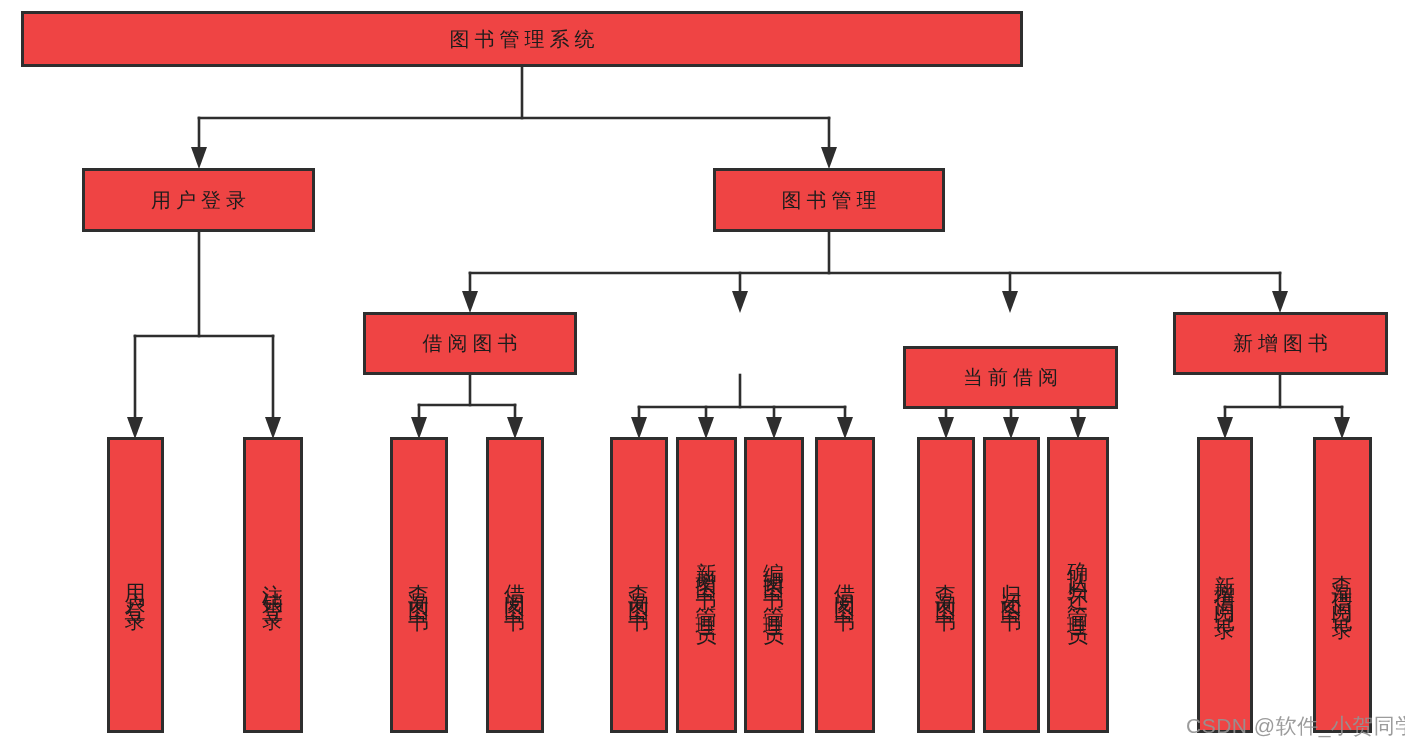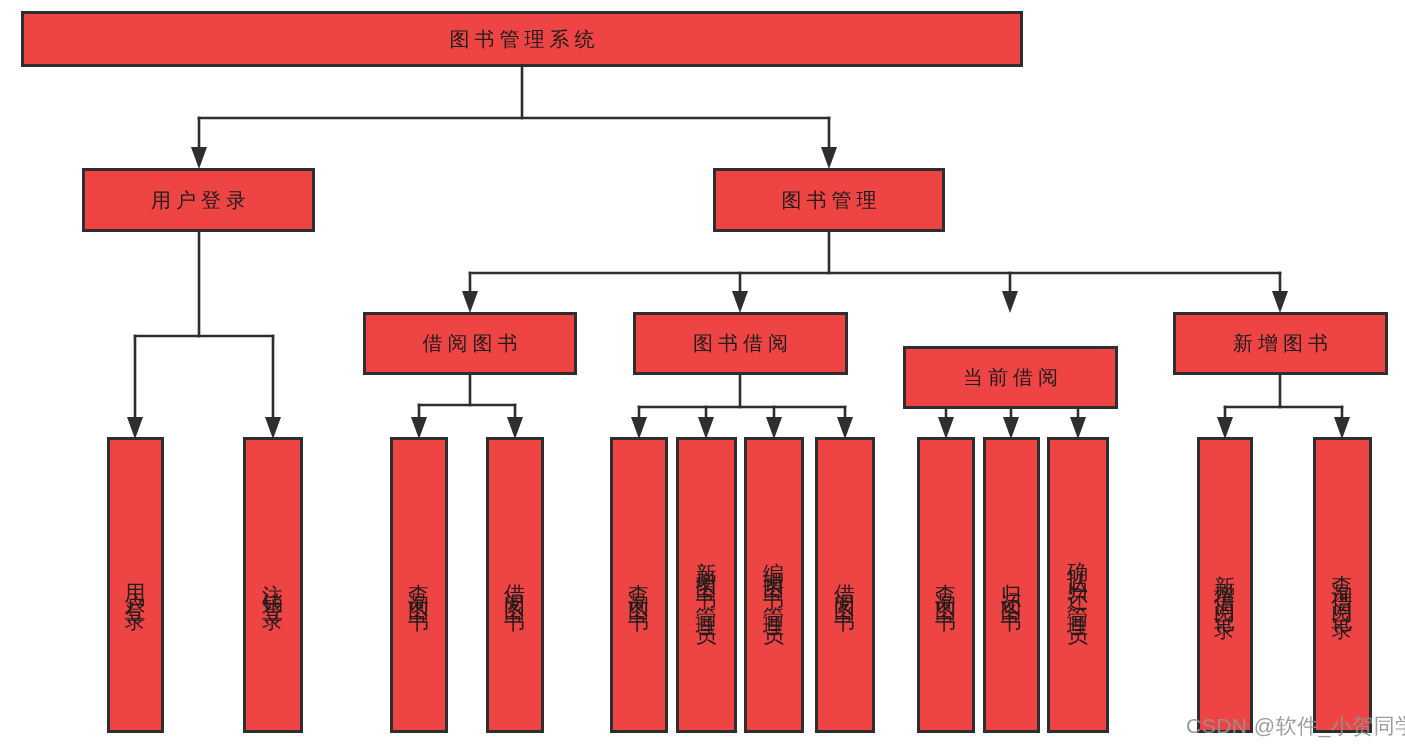--- a/index.html
+++ b/index.html
@@ -87,21 +87,20 @@
       <polygon points="1334,417 1350,417 1342,439"></polygon>
     </g>
   </svg>
 
   <div class="box lv1 hlabel">图书管理系统</div>
 
   <div class="box lv2 hlabel" style="left:82px;width:233px;">用户登录</div>
   <div class="box lv2 hlabel" style="left:713px;width:232px;">图书管理</div>
 
   <div class="box lv3 hlabel" style="left:363px;width:214px;">借阅图书</div>
-  <div class="box lv3 hlabel" style="left:633px;width:215px;">图书借阅</div>
   <div class="box lv3 hlabel" style="left:903px;width:215px;margin-top:34px;">当前借阅</div>
   <div class="box lv3 hlabel" style="left:1173px;width:215px;">新增图书</div>
 
   <div class="box leaf" style="left:107px;width:57px;">用户登录</div>
   <div class="box leaf" style="left:243px;width:60px;">注销登录</div>
   <div class="box leaf" style="left:390px;width:58px;">查询图书</div>
   <div class="box leaf" style="left:486px;width:58px;">借阅图书</div>
   <div class="box leaf" style="left:610px;width:58px;">查询图书</div>
   <div class="box leaf" style="left:676px;width:61px;">新增图书（管理员）</div>
   <div class="box leaf" style="left:744px;width:60px;">编辑图书（管理员）</div>

